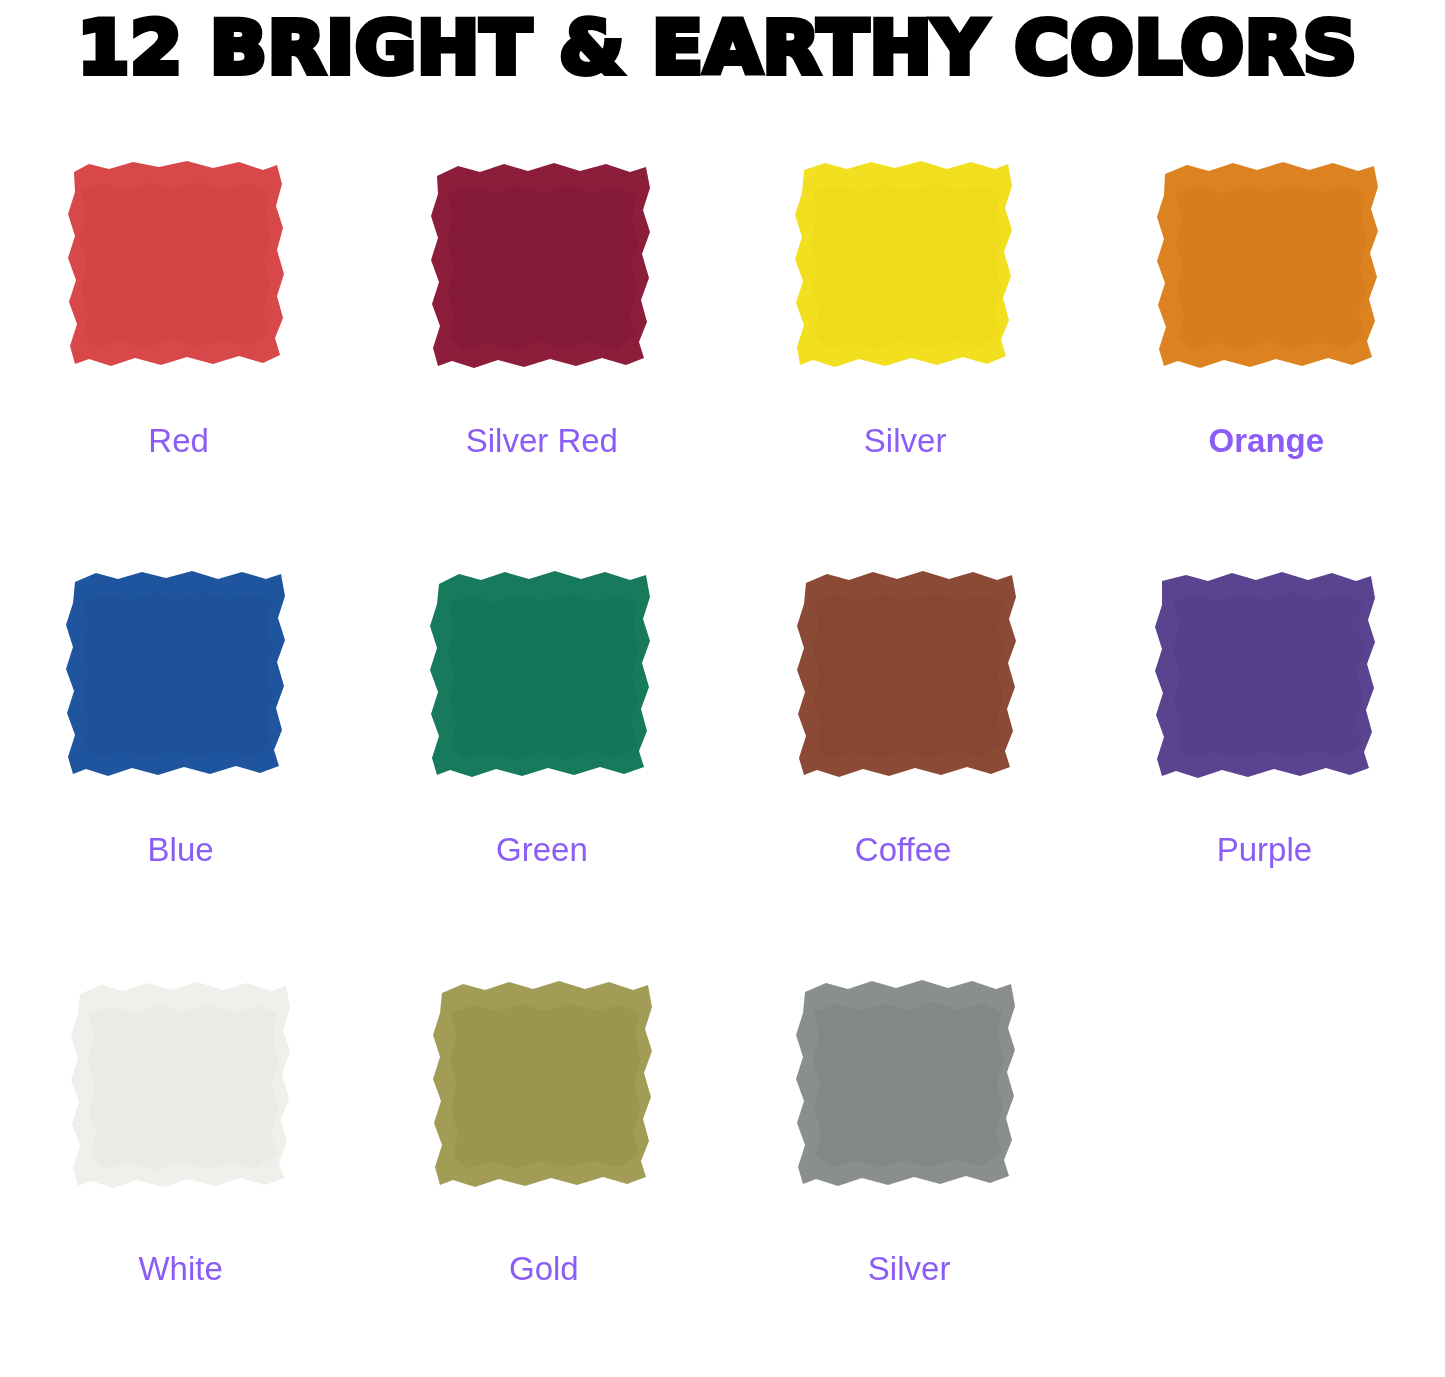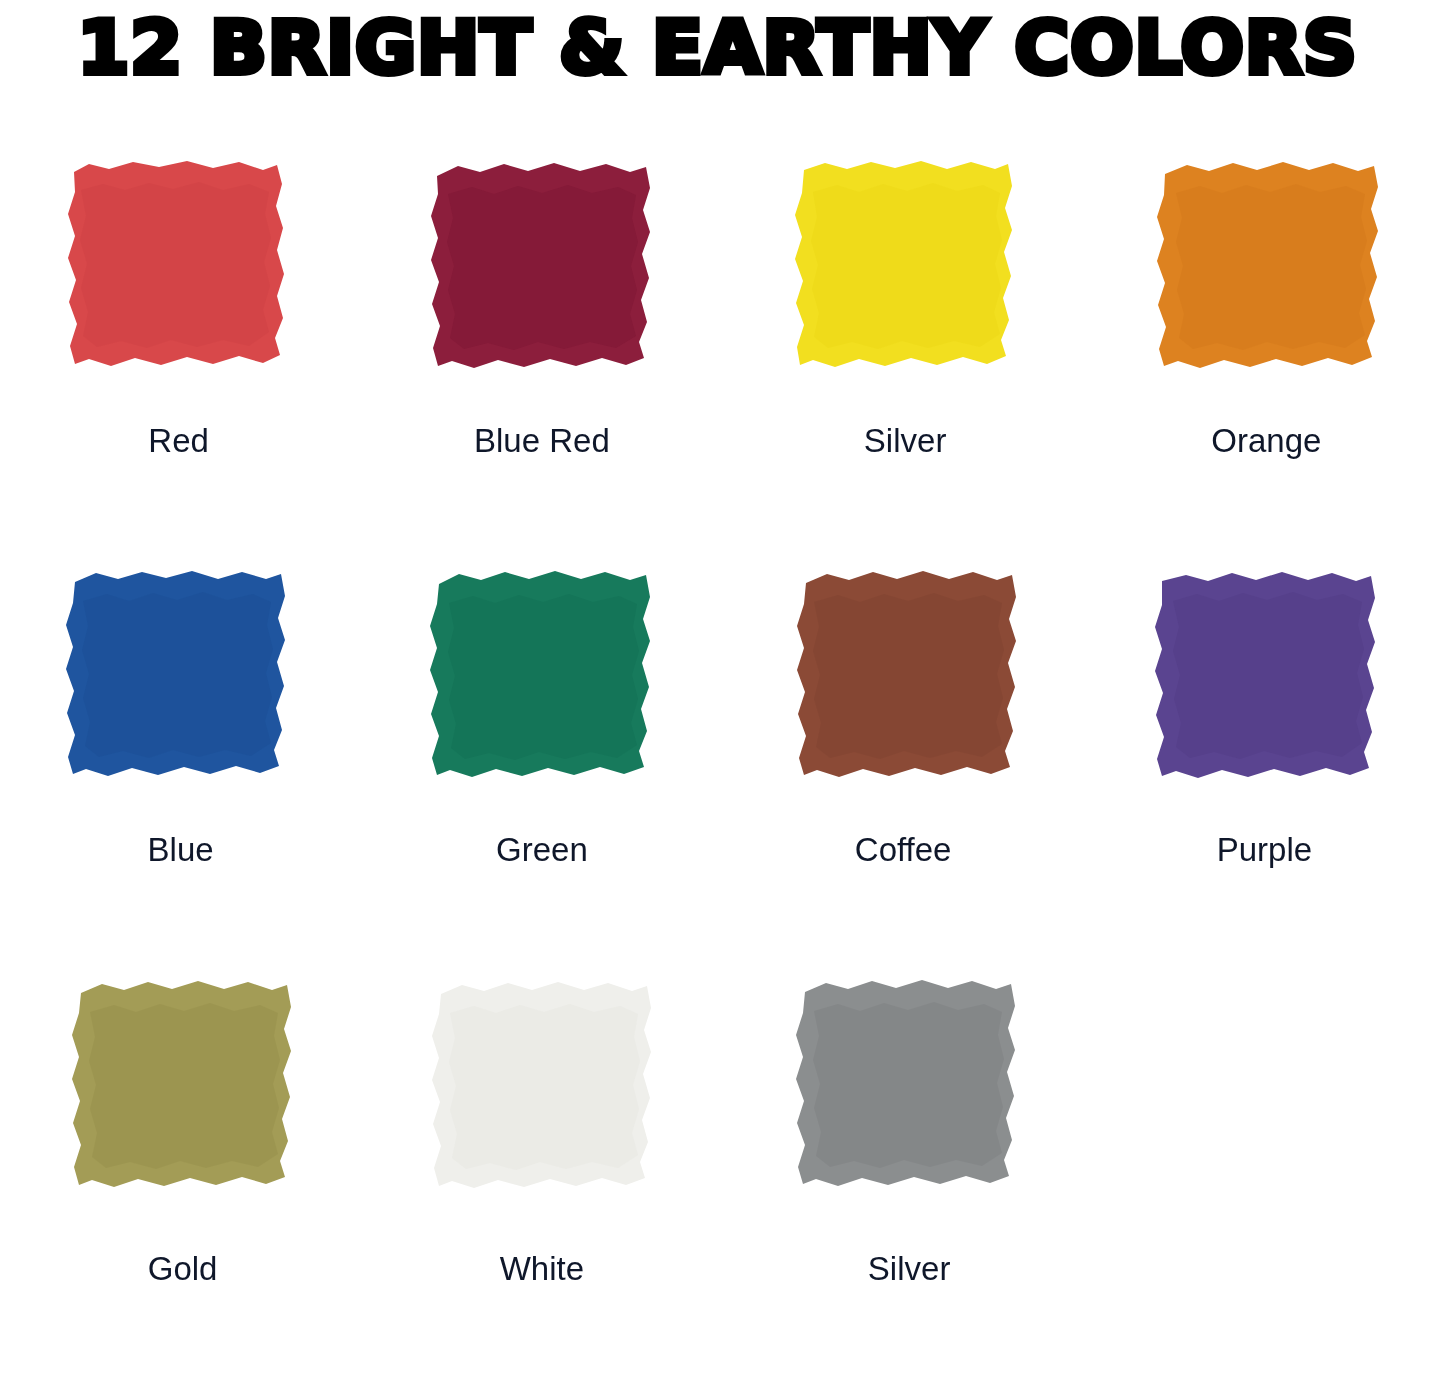--- a/index.html
+++ b/index.html
@@ -63,35 +63,35 @@
     display: block;
   }
   .swatch svg { display: block; width: 100%; height: 100%; }
 
   .label {
     margin-top: 40px;
     font-family: "Liberation Sans", sans-serif;
     font-size: 33px;
     line-height: 38px;
     font-weight: 400;
-    color: #0f172a;
+    color: #8b5cf6;
     text-align: center;
     white-space: nowrap;
   }
 
   
   .c0 .swatch, .c4 .swatch, .c8 .swatch { margin-left: -6px; }
   .c1 .swatch, .c5 .swatch, .c9 .swatch { margin-left: 2px; }
   .c2 .swatch, .c6 .swatch, .c10 .swatch { margin-left: 6px; }
   .c3 .swatch, .c7 .swatch, .c11 .swatch { margin-left: 12px; }
 
   .c0 .label { margin-left: -4px; }
   .c1 .label { margin-left: 0px; }
   .c2 .label { margin-left: 4px; }
-  .c3 .label { margin-left: 4px; }
+  .c3 .label { margin-left: 4px; font-weight: bold; }
   .c8 .label { margin-left: -6px; }
   .c9 .label { margin-left: 0px; }
   .c10 .label { margin-left: 4px; }
   .c11 .label { margin-left: 12px; }
 
   
   .row3 .label { margin-top: 50px; }
 </style>
 </head>
 <body style="background: rgb(255, 255, 255);">
@@ -114,21 +114,21 @@
       <div class="label">Red</div>
     </div>
 
     <div class="cell c1 row1">
       <div class="swatch">
         <svg viewBox="0 0 230 232" xmlns="http://www.w3.org/2000/svg" aria-hidden="true">
           <path class="fillA" d="M9 26 L30 16 L52 22 L76 14 L100 21 L126 13 L152 21 L178 14 L202 22 L218 17 L222 38 L215 60 L222 82 L214 104 L221 128 L213 150 L219 172 L211 192 L216 208 L198 215 L174 208 L148 216 L122 209 L96 217 L70 210 L46 218 L24 211 L10 216 L5 198 L12 176 L4 154 L11 132 L3 110 L10 88 L3 66 L10 44 Z" fill="#8c1e3c"></path>
           <path class="fillB" d="M20 44 L44 37 L66 44 L90 36 L114 43 L140 35 L164 43 L190 37 L208 45 L204 68 L210 92 L203 116 L209 140 L202 164 L208 186 L188 198 L162 192 L136 199 L110 192 L86 200 L60 193 L36 199 L22 188 L27 164 L20 140 L26 116 L19 92 L25 68 Z" opacity="0.5" fill="#7d1634"></path>
         </svg>
       </div>
-      <div class="label">Blue Red</div>
+      <div class="label">Silver Red</div>
     </div>
 
     <div class="cell c2 row1">
       <div class="swatch">
         <svg viewBox="0 0 230 232" xmlns="http://www.w3.org/2000/svg" aria-hidden="true">
           <path class="fillA" d="M13 20 L34 13 L56 19 L80 12 L104 18 L130 11 L156 19 L180 12 L204 19 L217 14 L221 36 L214 58 L221 80 L213 102 L220 126 L212 148 L218 170 L210 190 L215 206 L196 214 L172 207 L146 215 L120 208 L94 216 L68 209 L44 217 L22 210 L9 215 L6 197 L13 175 L5 153 L12 131 L4 109 L11 87 L4 65 L11 43 Z" fill="#f2df1f"></path>
           <path class="fillB" d="M22 42 L46 35 L68 42 L92 34 L116 41 L142 33 L166 41 L192 35 L209 43 L205 66 L211 90 L204 114 L210 138 L203 162 L209 184 L189 197 L163 191 L137 198 L111 191 L87 199 L61 192 L37 198 L23 187 L28 163 L21 139 L27 115 L20 91 L26 67 Z" opacity="0.45" fill="#ecd714"></path>
         </svg>
       </div>
       <div class="label">Silver</div>
@@ -178,40 +178,40 @@
       <div class="swatch">
         <svg viewBox="0 0 230 232" xmlns="http://www.w3.org/2000/svg" aria-hidden="true">
           <path class="fillA" d="M10 22 L34 16 L56 22 L80 14 L104 21 L130 13 L156 21 L180 14 L204 22 L219 17 L223 39 L216 61 L223 83 L215 105 L222 129 L214 151 L220 173 L212 193 L217 209 L198 216 L174 209 L148 217 L122 210 L96 218 L70 211 L46 219 L24 212 L10 217 L5 200 L12 178 L4 156 L11 134 L3 112 L10 90 L3 68 L10 46 Z" fill="#5a4490"></path>
           <path class="fillB" d="M21 42 L45 35 L67 42 L91 34 L115 41 L141 33 L165 41 L191 35 L210 43 L206 66 L212 90 L205 114 L211 138 L204 162 L210 184 L190 198 L164 192 L138 199 L112 192 L88 200 L62 193 L38 199 L24 188 L29 164 L22 140 L28 116 L21 92 L27 68 Z" opacity="0.45" fill="#513c85"></path>
         </svg>
       </div>
       <div class="label">Purple</div>
     </div>
 
 
+    <div class="cell c9 row3">
+      <div class="swatch">
+        <svg viewBox="0 0 230 232" xmlns="http://www.w3.org/2000/svg" aria-hidden="true">
+          <path class="fillA" d="M13 26 L34 17 L56 23 L80 15 L104 22 L130 14 L156 22 L180 15 L204 23 L219 18 L223 40 L216 62 L223 84 L215 106 L222 130 L214 152 L220 174 L212 194 L217 210 L198 217 L174 210 L148 218 L122 211 L96 219 L70 212 L46 220 L24 213 L11 218 L6 200 L13 178 L5 156 L12 134 L4 112 L11 90 L4 68 L11 46 Z" fill="#efefeb"></path>
+          <path class="fillB" d="M22 45 L46 38 L68 45 L92 37 L116 44 L142 36 L166 44 L192 38 L210 46 L206 69 L212 93 L205 117 L211 141 L204 165 L210 187 L190 200 L164 194 L138 201 L112 194 L88 202 L62 195 L38 201 L24 190 L29 166 L22 142 L28 118 L21 94 L27 70 Z" opacity="0.5" fill="#e7e7e2"></path>
+        </svg>
+      </div>
+      <div class="label">White</div>
+    </div>
+
     <div class="cell c10 row3">
       <div class="swatch">
         <svg viewBox="0 0 230 232" xmlns="http://www.w3.org/2000/svg" aria-hidden="true">
           <path class="fillA" d="M12 25 L33 16 L55 22 L79 14 L103 21 L129 13 L155 21 L179 14 L203 22 L218 17 L222 39 L215 61 L222 83 L214 105 L221 129 L213 151 L219 173 L211 193 L216 209 L197 216 L173 209 L147 217 L121 210 L95 218 L69 211 L45 219 L23 212 L10 217 L5 199 L12 177 L4 155 L11 133 L3 111 L10 89 L3 67 L10 45 Z" fill="#a39c56"></path>
           <path class="fillB" d="M21 44 L45 37 L67 44 L91 36 L115 43 L141 35 L165 43 L191 37 L209 45 L205 68 L211 92 L204 116 L210 140 L203 164 L209 186 L189 199 L163 193 L137 200 L111 193 L87 201 L61 194 L37 200 L23 189 L28 165 L21 141 L27 117 L20 93 L26 69 Z" opacity="0.55" fill="#97904c"></path>
         </svg>
       </div>
       <div class="label">Gold</div>
     </div>
 
-    <div class="cell c9 row3">
-      <div class="swatch">
-        <svg viewBox="0 0 230 232" xmlns="http://www.w3.org/2000/svg" aria-hidden="true">
-          <path class="fillA" d="M13 26 L34 17 L56 23 L80 15 L104 22 L130 14 L156 22 L180 15 L204 23 L219 18 L223 40 L216 62 L223 84 L215 106 L222 130 L214 152 L220 174 L212 194 L217 210 L198 217 L174 210 L148 218 L122 211 L96 219 L70 212 L46 220 L24 213 L11 218 L6 200 L13 178 L5 156 L12 134 L4 112 L11 90 L4 68 L11 46 Z" fill="#efefeb"></path>
-          <path class="fillB" d="M22 45 L46 38 L68 45 L92 37 L116 44 L142 36 L166 44 L192 38 L210 46 L206 69 L212 93 L205 117 L211 141 L204 165 L210 187 L190 200 L164 194 L138 201 L112 194 L88 202 L62 195 L38 201 L24 190 L29 166 L22 142 L28 118 L21 94 L27 70 Z" opacity="0.5" fill="#e7e7e2"></path>
-        </svg>
-      </div>
-      <div class="label">White</div>
-    </div>
-
     <div class="cell c11 row3">
       <div class="swatch">
         <svg viewBox="0 0 230 232" xmlns="http://www.w3.org/2000/svg" aria-hidden="true">
           <path class="fillA" d="M11 24 L32 15 L54 21 L78 13 L102 20 L128 12 L154 20 L178 13 L202 21 L217 16 L221 38 L214 60 L221 82 L213 104 L220 128 L212 150 L218 172 L210 192 L215 208 L196 215 L172 208 L146 216 L120 209 L94 217 L68 210 L44 218 L22 211 L9 216 L4 199 L11 177 L3 155 L10 133 L2 111 L9 89 L2 67 L9 45 Z" fill="#8b8e8f"></path>
           <path class="fillB" d="M20 43 L44 36 L66 43 L90 35 L114 42 L140 34 L164 42 L190 36 L208 44 L204 67 L210 91 L203 115 L209 139 L202 163 L208 185 L188 198 L162 192 L136 199 L110 192 L86 200 L60 193 L36 199 L22 188 L27 164 L20 140 L26 116 L19 92 L25 68 Z" opacity="0.55" fill="#7f8283"></path>
         </svg>
       </div>
       <div class="label">Silver</div>
     </div>
 

